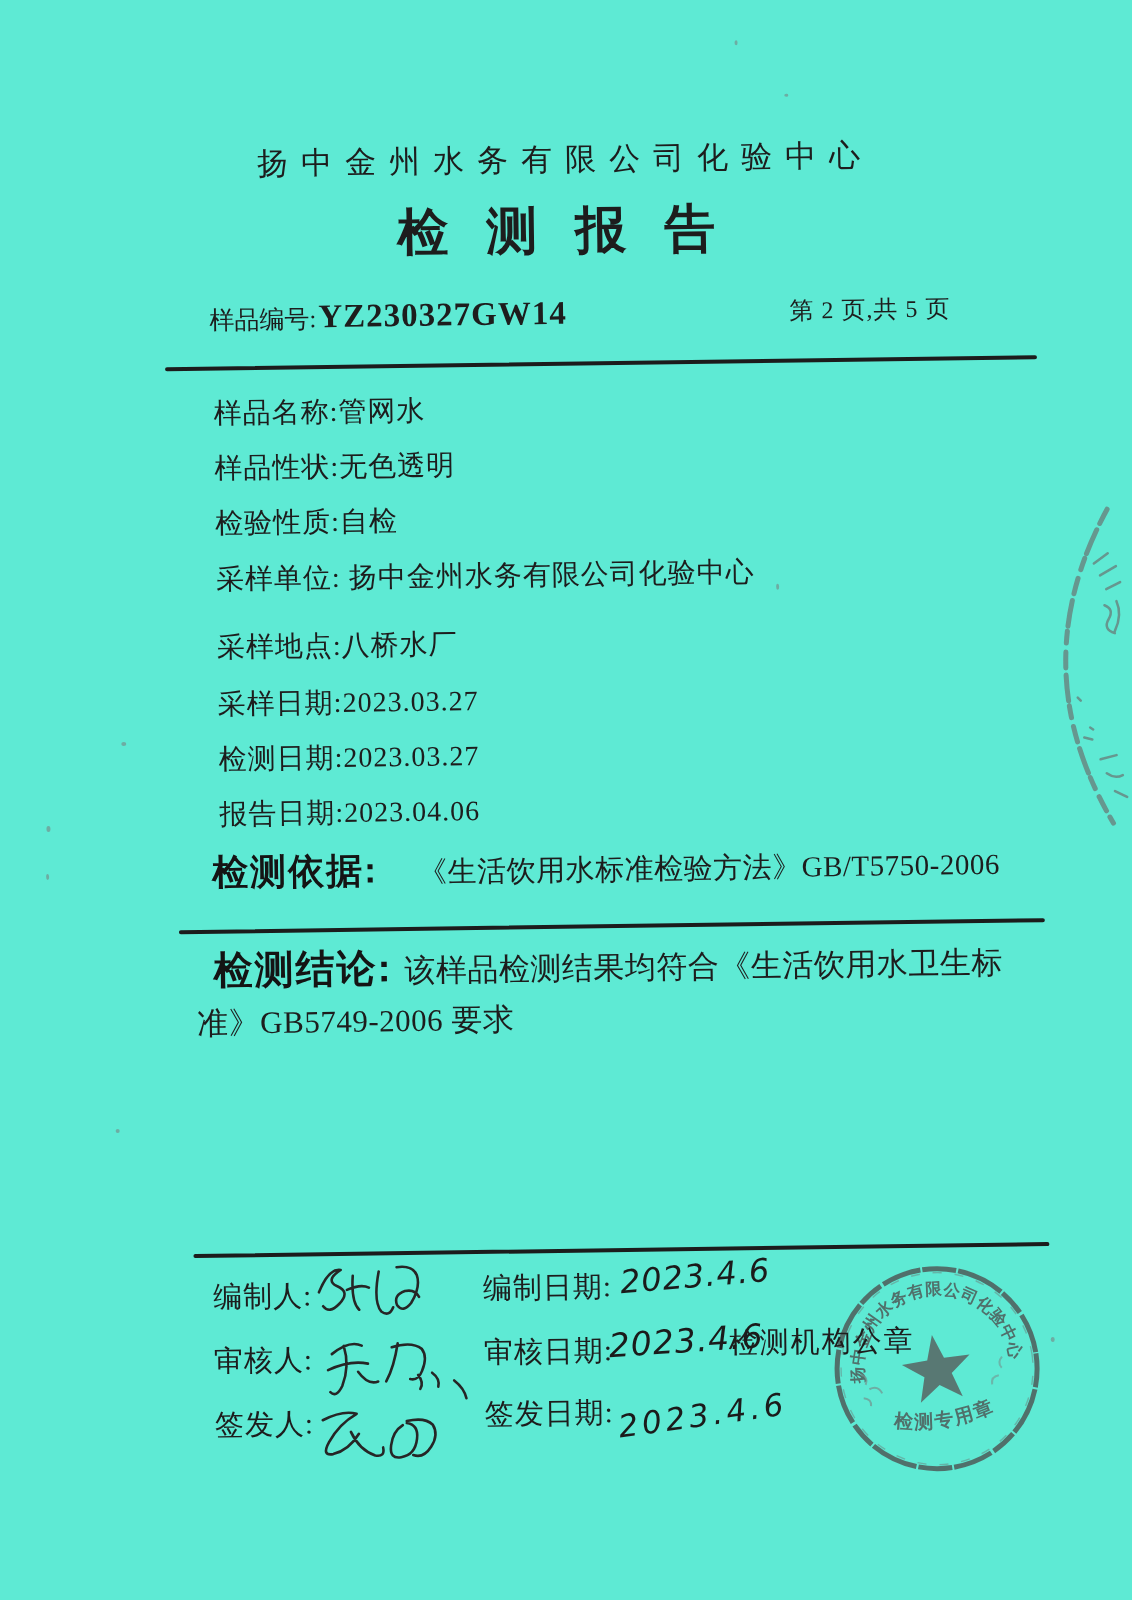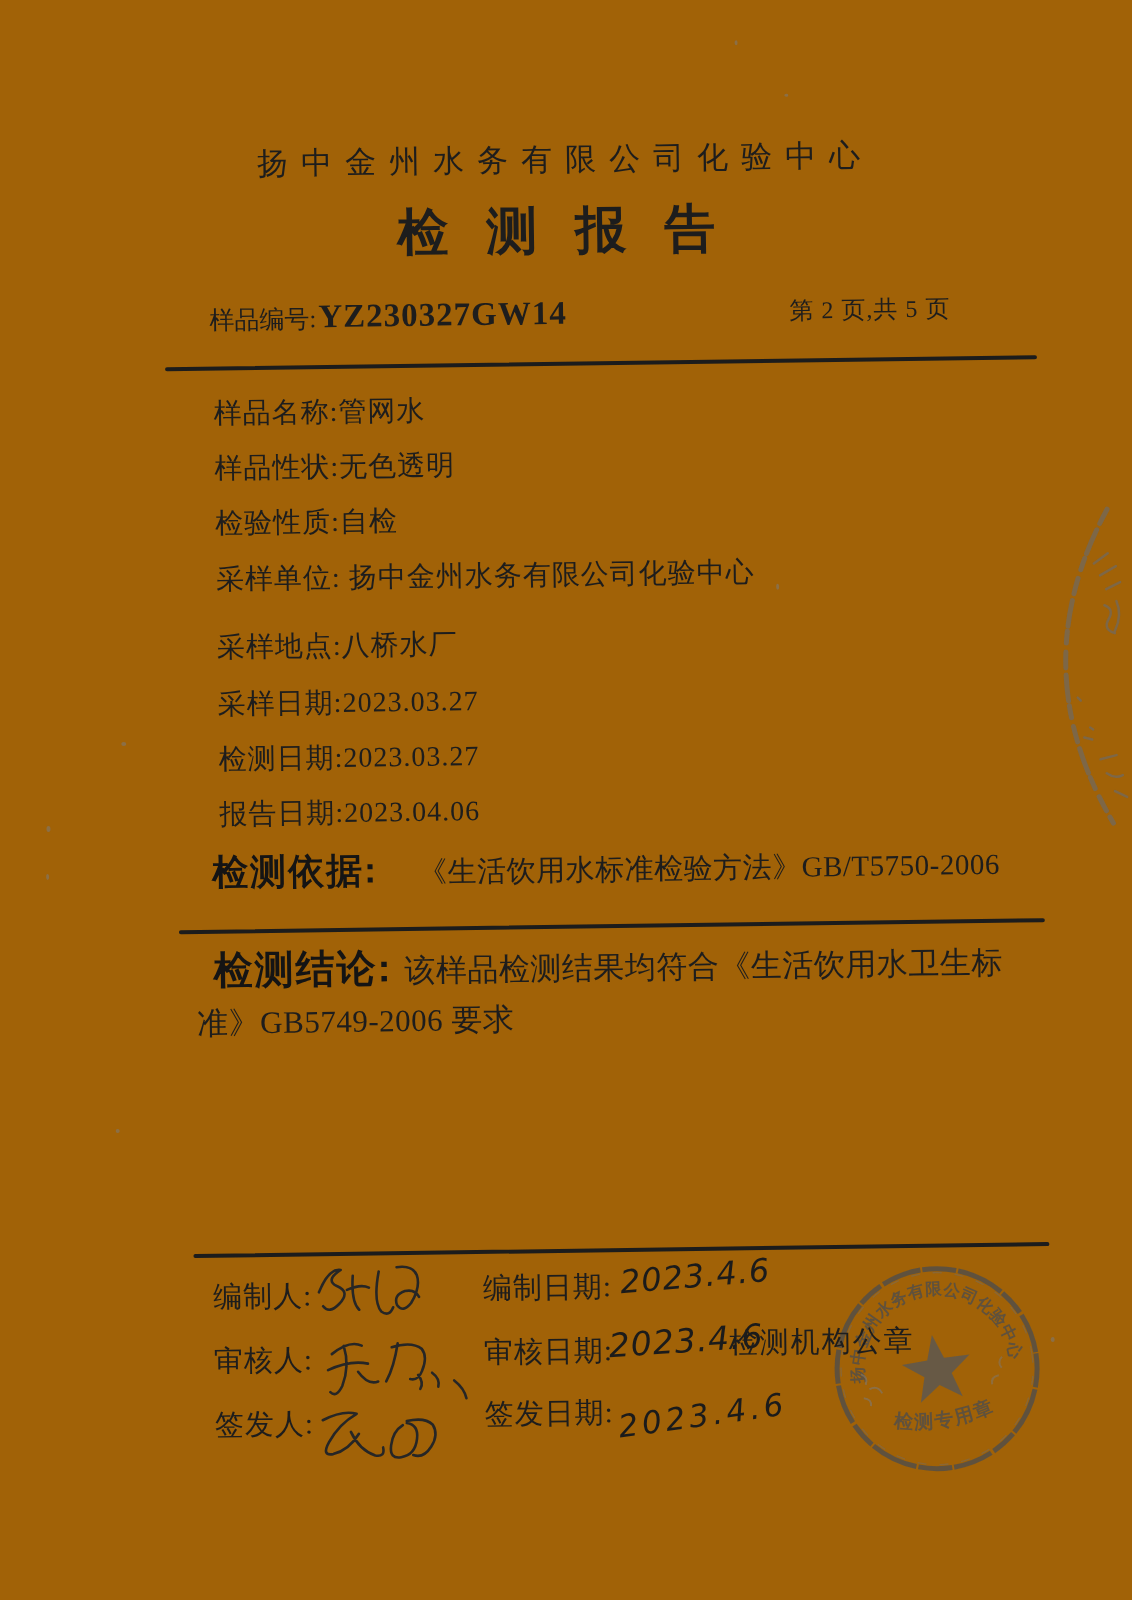--- a/index.html
+++ b/index.html
@@ -1,18 +1,18 @@
 <!DOCTYPE html>
 <html><head>
 <meta charset="utf-8">
 <style>
   html,body { margin:0; padding:0; background:#e8e8e8; }
   .page {
     position:relative; width:1132px; height:1600px;
-    background:#a16207; overflow:hidden; margin:0 auto;
+    background:#5eead4; overflow:hidden; margin:0 auto;
     font-family:"Liberation Serif", serif; color:#1d1d1d;
   }
   .content { position:absolute; inset:0; transform:rotate(-0.8deg); transform-origin:55% 45%; }
   .abs { position:absolute; }
   .company-name {
     top:138px; left:0; width:100%; text-align:center;
     font-size:31px; letter-spacing:13px; font-weight:500; transform:translateX(7px);
     white-space:nowrap;
   }
   .report-title {

